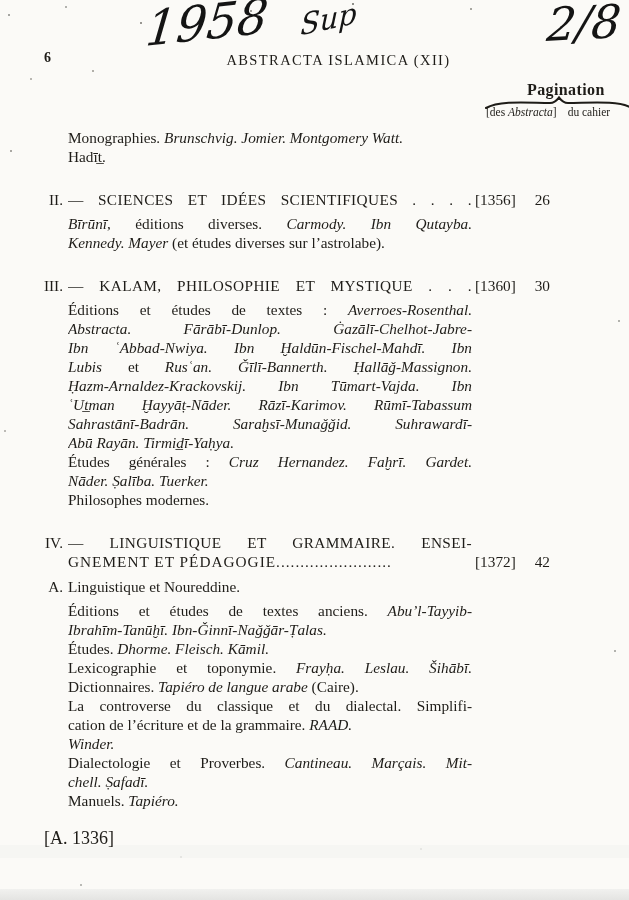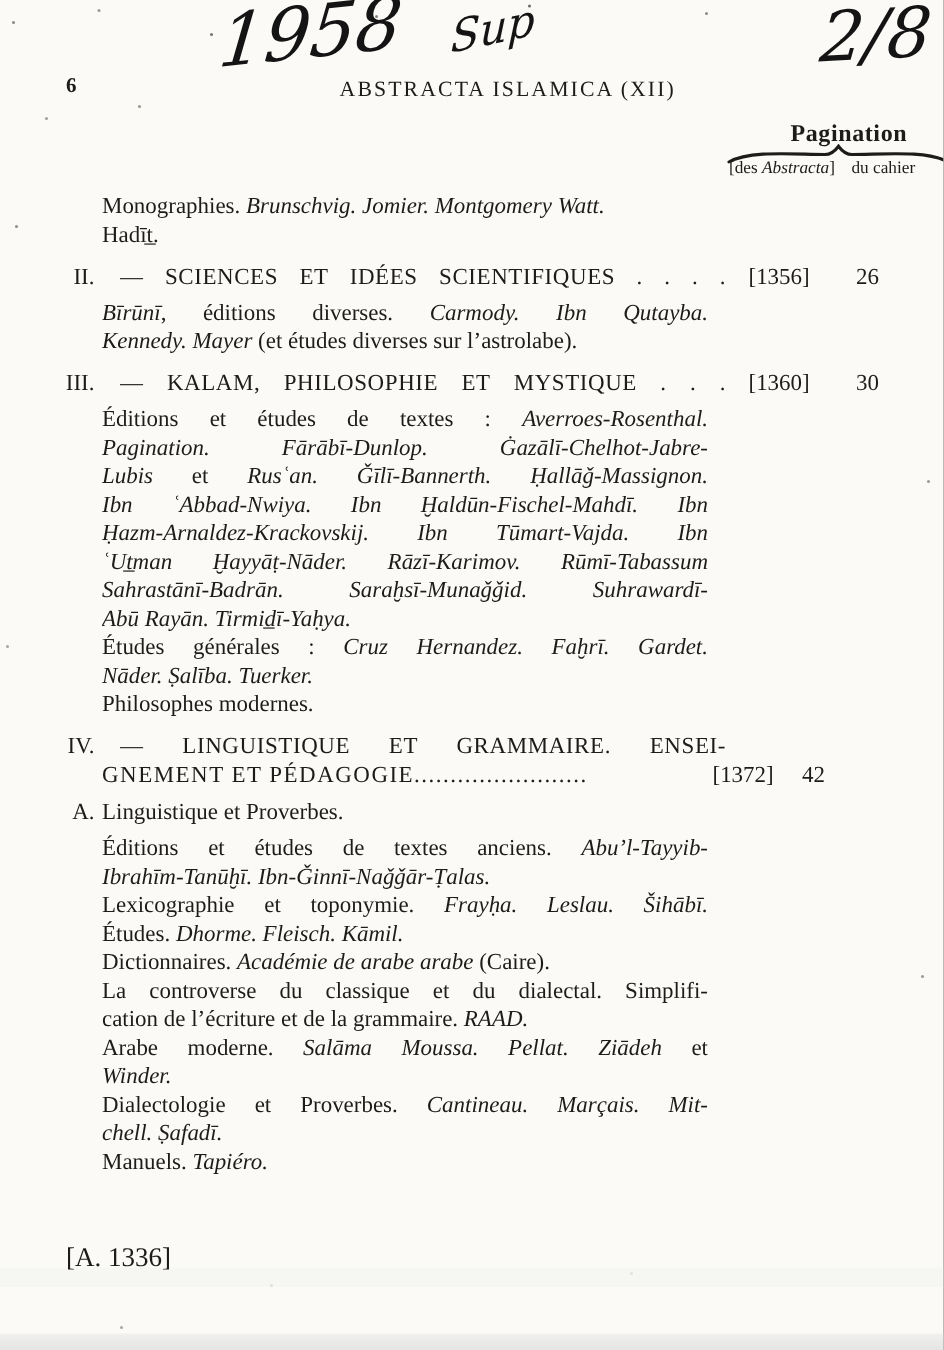--- a/index.html
+++ b/index.html
@@ -30,21 +30,21 @@
   
   #toc{position:absolute;left:38px;top:128px;width:591px;}
   .row{display:grid;grid-template-columns:30px 404px 28px 52px 1fr;
        font-size:15.3px;line-height:19px;}
   .row .m{text-align:right;padding-right:5px;}
   .row .t{height:19px;overflow:hidden;}
   .row .t.j{text-align:justify;}
   .row .t.j::after{content:"";display:inline-block;width:100%;height:0;}
   .row .ref{white-space:nowrap;padding-left:3px;}
   .row .pg{text-align:right;padding-right:2px;}
-  .row.h{margin-top:9px;gap:12px;}
+  .row.h{margin-top:24px;}
   .row.h .t{letter-spacing:.4px;word-spacing:1px;}
   .row.hc .t{letter-spacing:1px;}
   .row.p1{margin-top:5px;}
   .row.sub{margin-top:6px;}
   .i{font-style:italic;margin-top:31px;}
 
   
   #footer-ref{left:44px;top:828px;font-size:18px;}
 
   
@@ -122,33 +122,33 @@
         <span class="pg">30</span>
       </div>
       <div class="row p1">
         <span class="m"></span>
         <span class="t j"><span class="r">Éditions et études de textes : </span><span class="i">Averroes-Rosenthal.</span></span>
         <span class="ref"></span>
         <span class="pg"></span>
       </div>
       <div class="row ">
         <span class="m"></span>
-        <span class="t j"><span class="i">Pagination. Fārābī-Dunlop. Ġazālī-Chelhot-Jabre-</span></span>
+        <span class="t j"><span class="i">Abstracta. Fārābī-Dunlop. Ġazālī-Chelhot-Jabre-</span></span>
+        <span class="ref"></span>
+        <span class="pg"></span>
+      </div>
+      <div class="row ">
+        <span class="m"></span>
+        <span class="t j"><span class="i">Ibn ʿAbbad-Nwiya. Ibn Ḫaldūn-Fischel-Mahdī. Ibn</span></span>
         <span class="ref"></span>
         <span class="pg"></span>
       </div>
       <div class="row ">
         <span class="m"></span>
         <span class="t j"><span class="i">Lubis </span><span class="r">et </span><span class="i">Rusʿan. Ǧīlī-Bannerth. Ḥallāǧ-Massignon.</span></span>
-        <span class="ref"></span>
-        <span class="pg"></span>
-      </div>
-      <div class="row ">
-        <span class="m"></span>
-        <span class="t j"><span class="i">Ibn ʿAbbad-Nwiya. Ibn Ḫaldūn-Fischel-Mahdī. Ibn</span></span>
         <span class="ref"></span>
         <span class="pg"></span>
       </div>
       <div class="row ">
         <span class="m"></span>
         <span class="t j"><span class="i">Ḥazm-Arnaldez-Krackovskij. Ibn Tūmart-Vajda. Ibn</span></span>
         <span class="ref"></span>
         <span class="pg"></span>
       </div>
       <div class="row ">
@@ -194,74 +194,68 @@
         <span class="pg"></span>
       </div>
       <div class="row hc">
         <span class="m"></span>
         <span class="t"><span class="r">GNEMENT ET PÉDAGOGIE........................</span></span>
         <span class="ref">[1372]</span>
         <span class="pg">42</span>
       </div>
       <div class="row sub">
         <span class="m">A.</span>
-        <span class="t"><span class="r">Linguistique et Proverbes.</span></span>
+        <span class="t"><span class="r">Linguistique et Noureddine.</span></span>
         <span class="ref"></span>
         <span class="pg"></span>
       </div>
       <div class="row p1">
         <span class="m"></span>
         <span class="t j"><span class="r">Éditions et études de textes anciens. </span><span class="i">Abu’l-Tayyib-</span></span>
         <span class="ref"></span>
         <span class="pg"></span>
       </div>
       <div class="row ">
         <span class="m"></span>
         <span class="t"><span class="i">Ibrahīm-Tanūḫī. Ibn-Ǧinnī-Naǧǧār-Ṭalas.</span></span>
         <span class="ref"></span>
         <span class="pg"></span>
       </div>
       <div class="row ">
         <span class="m"></span>
+        <span class="t"><span class="r">Études. </span><span class="i">Dhorme. Fleisch. Kāmil.</span></span>
+        <span class="ref"></span>
+        <span class="pg"></span>
+      </div>
+      <div class="row ">
+        <span class="m"></span>
         <span class="t j"><span class="r">Lexicographie et toponymie. </span><span class="i">Frayḥa. Leslau. Šihābī.</span></span>
         <span class="ref"></span>
         <span class="pg"></span>
       </div>
       <div class="row ">
         <span class="m"></span>
-        <span class="t"><span class="r">Études. </span><span class="i">Dhorme. Fleisch. Kāmil.</span></span>
-        <span class="ref"></span>
-        <span class="pg"></span>
-      </div>
-      <div class="row ">
-        <span class="m"></span>
-        <span class="t"><span class="r">Dictionnaires. </span><span class="i">Académie de arabe arabe </span><span class="r">(Caire).</span></span>
+        <span class="t"><span class="r">Dictionnaires. </span><span class="i">Tapiéro de langue arabe </span><span class="r">(Caire).</span></span>
         <span class="ref"></span>
         <span class="pg"></span>
       </div>
       <div class="row ">
         <span class="m"></span>
         <span class="t j"><span class="r">La controverse du classique et du dialectal. Simplifi-</span></span>
         <span class="ref"></span>
         <span class="pg"></span>
       </div>
       <div class="row ">
         <span class="m"></span>
         <span class="t"><span class="r">cation de l’écriture et de la grammaire. </span><span class="i">RAAD.</span></span>
         <span class="ref"></span>
         <span class="pg"></span>
       </div>
       <div class="row ">
         <span class="m"></span>
-        <span class="t j"><span class="r">Arabe moderne. </span><span class="i">Salāma Moussa. Pellat. Ziādeh </span><span class="r">et</span></span>
-        <span class="ref"></span>
-        <span class="pg"></span>
-      </div>
-      <div class="row ">
-        <span class="m"></span>
         <span class="t"><span class="i">Winder.</span></span>
         <span class="ref"></span>
         <span class="pg"></span>
       </div>
       <div class="row ">
         <span class="m"></span>
         <span class="t j"><span class="r">Dialectologie et Proverbes. </span><span class="i">Cantineau. Marçais. Mit-</span></span>
         <span class="ref"></span>
         <span class="pg"></span>
       </div>

